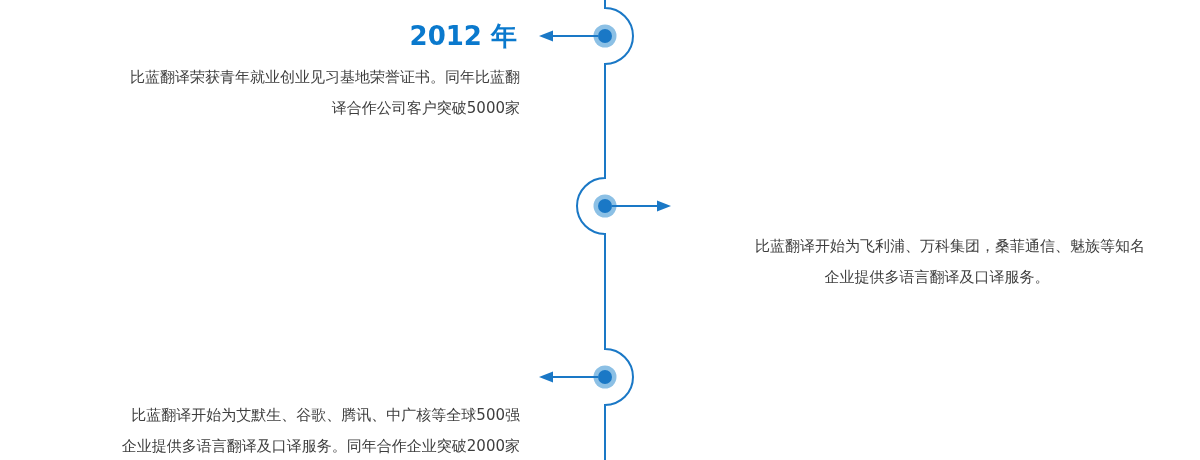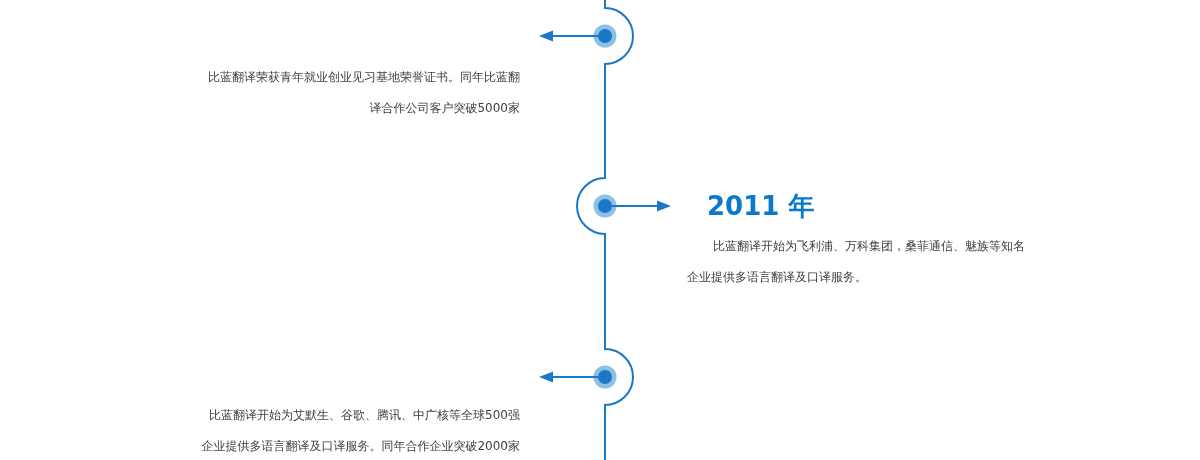--- a/index.html
+++ b/index.html
@@ -25,29 +25,29 @@
   .year {
     position: absolute;
     font-size: 26px;
     font-weight: bold;
     line-height: 30px;
     color: var(--accent-blue, #0a79cd);
     white-space: nowrap;
   }
   .desc {
     position: absolute;
-    font-size: 12px;
+    font-size: 15px;
     line-height: 31px;
     color: var(--body-text, #3e3e3e);
     white-space: pre-line;
   }
   .y2012 { right: 683px; top: 21px; }
   .d2012 { left: 30px; top: 62px; width: 490px; text-align: right; }
   .y2011 { left: 707px; top: 191px; }
-  .d2011 { left: 687px; top: 231px; width: 500px; text-align: left; text-indent: 26px; }
+  .d2011 { left: 687px; top: 231px; width: 500px; text-align: center; text-indent: 26px; }
   .y2010 { right: 683px; top: 362px; }
   .d2010 { left: 30px; top: 400px; width: 490px; text-align: right; }
 </style>
 </head>
 <body>
 
 <div class="canvas">
 
   <svg class="tl-svg" viewBox="0 0 1200 460" aria-hidden="true">
 
@@ -68,23 +68,23 @@
     </g>
 
     <g>
       <circle class="halo" cx="605" cy="377" r="11.5"></circle>
       <circle class="tl-fill" cx="605" cy="377" r="7"></circle>
       <line class="tl-stroke" x1="598" y1="377" x2="552" y2="377" stroke-width="2"></line>
       <polygon class="tl-fill" points="539,377 553,371.5 553,382.5"></polygon>
     </g>
   </svg>
 
+  <div class="year y2012">2012 年</div>
   <div class="desc d2012">比蓝翻译荣获青年就业创业见习基地荣誉证书。同年比蓝翻
 译合作公司客户突破5000家</div>
 
-  <div class="year y2011">2011 年</div>
   <div class="desc d2011">比蓝翻译开始为飞利浦、万科集团，桑菲通信、魅族等知名
 企业提供多语言翻译及口译服务。</div>
 
   <div class="desc d2010">比蓝翻译开始为艾默生、谷歌、腾讯、中广核等全球500强
 企业提供多语言翻译及口译服务。同年合作企业突破2000家</div>
 
 </div>
 
 </body></html>

